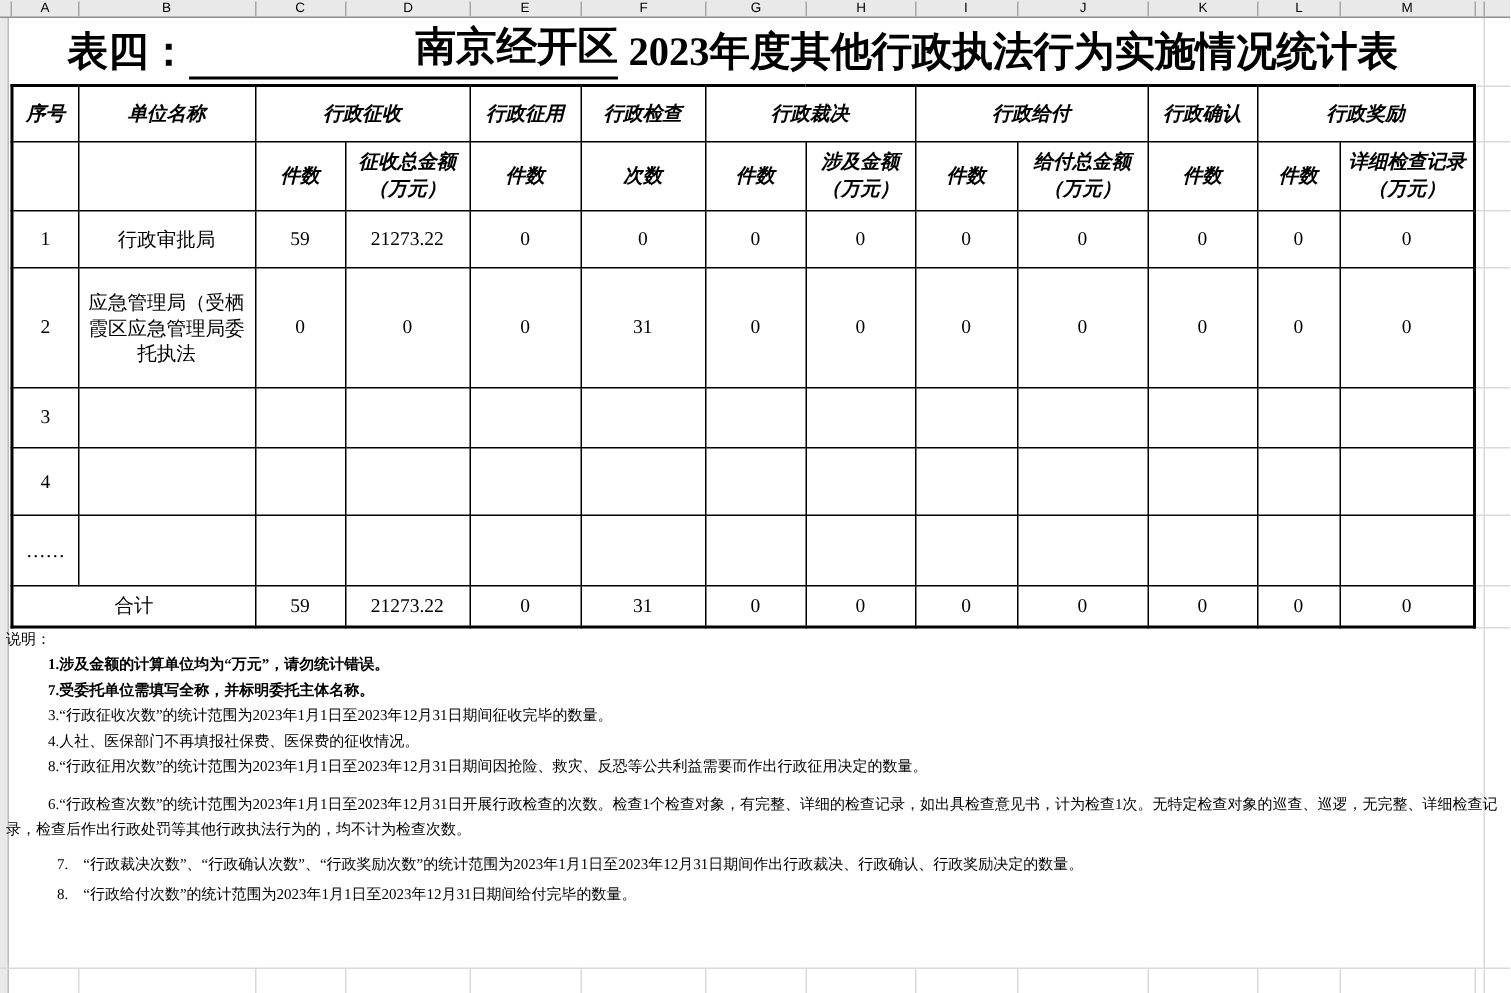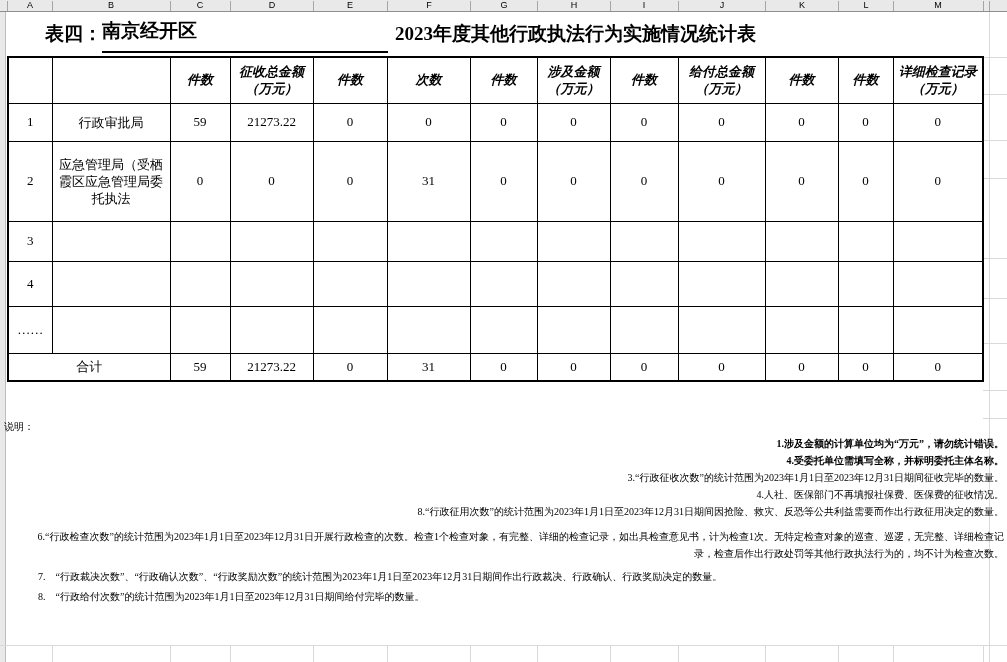--- a/index.html
+++ b/index.html
@@ -9,35 +9,35 @@
   .colstrip{position:absolute;left:0;top:0;width:1007px;height:12px;background:#e9e9e9;
             border-bottom:1px solid #8f8f8f;box-sizing:border-box;}
   .collabel{position:absolute;top:0;line-height:11px;font-size:9px;
             font-family:"Liberation Sans","DejaVu Sans",sans-serif;transform:translateX(-50%);}
   .tick{position:absolute;top:1px;width:1px;height:10px;background:#a6a6a6;}
   .rowstrip{position:absolute;left:0;top:12px;width:6px;height:650px;background:#e9e9e9;
             border-right:1px solid #bdbdbd;box-sizing:border-box;}
   .gl{position:absolute;background:#d9d9d9;}
   
   .titlerow{position:absolute;left:7px;top:12px;width:976px;height:44px;display:flex;
-            align-items:center;font-weight:bold;font-size:19px;white-space:nowrap;}
+            align-items:center;font-weight:bold;font-size:27px;white-space:nowrap;}
   .titlerow .pad{width:38px;}
-  .blankline{display:inline-block;width:286px;border-bottom:2px solid #000;text-align:left;
+  .blankline{display:inline-block;width:286px;border-bottom:2px solid #000;text-align:right;
              line-height:32px;height:36px;margin-right:7px;}
   
   table.grid{position:absolute;left:7px;top:56px;border-collapse:collapse;table-layout:fixed;
              width:977px;border:2px solid #000;}
   table.grid td{border:1px solid #000;text-align:center;vertical-align:middle;
                 font-size:13px;padding:1px 2px;overflow:hidden;}
   tr.hrow td{font-weight:bold;font-style:italic;line-height:1.35;}
   .unitcell{line-height:17px;margin-left:48px;}
   
   .notes{position:absolute;left:4px;top:418px;width:1000px;font-size:10px;line-height:17px;}
   .notes p{margin:0;}
-  .notes .ind{text-indent:28px;text-align:right;}
+  .notes .ind{text-indent:28px;}
   .notes .ind78{text-indent:34px;}
   .notes .bold{font-weight:bold;}
   .mt8{margin-top:8px !important;}
   .mt6{margin-top:6px !important;}
   .mt3{margin-top:3px !important;}
 </style>
 </head>
 <body>
 
 <div class="sheet">
@@ -117,20 +117,31 @@
         <col style="width:83px">
         <col style="width:67px">
         <col style="width:73px">
       <col style="width:68px">
         <col style="width:87px">
         <col style="width:73px">
         <col style="width:55px">
       <col style="width:90px">
     </colgroup>
     <tbody>
+        <tr class="hrow" style="height:37px">
+      <td>序号</td>
+      <td>单位名称</td>
+      <td colspan="2">行政征收</td>
+      <td>行政征用</td>
+      <td>行政检查</td>
+      <td colspan="2">行政裁决</td>
+      <td colspan="2">行政给付</td>
+      <td>行政确认</td>
+      <td colspan="2">行政奖励</td>
+    </tr>
     <tr class="hrow" style="height:46px">
       <td></td>
       <td></td>
       <td>件数</td>
       <td>征收总金额（万元）</td>
       <td>件数</td>
       <td>次数</td>
       <td>件数</td>
       <td>涉及金额（万元）</td>
       <td>件数</td>
@@ -227,21 +238,21 @@
       <td>0</td>
       <td>0</td>
       <td>0</td>
     </tr>
   </tbody>
     </table>
 
   <div class="notes">
     <p>说明：</p>
     <p class="ind bold">1.涉及金额的计算单位均为“万元”，请勿统计错误。</p>
-    <p class="ind bold">4.受委托单位需填写全称，并标明委托主体名称。</p>
+    <p class="ind bold">7.受委托单位需填写全称，并标明委托主体名称。</p>
     <p class="ind">3.“行政征收次数”的统计范围为2023年1月1日至2023年12月31日期间征收完毕的数量。</p>
     <p class="ind">4.人社、医保部门不再填报社保费、医保费的征收情况。</p>
     <p class="ind">8.“行政征用次数”的统计范围为2023年1月1日至2023年12月31日期间因抢险、救灾、反恐等公共利益需要而作出行政征用决定的数量。</p>
     <p class="ind mt8">6.“行政检查次数”的统计范围为2023年1月1日至2023年12月31日开展行政检查的次数。检查1个检查对象，有完整、详细的检查记录，如出具检查意见书，计为检查1次。无特定检查对象的巡查、巡逻，无完整、详细检查记录，检查后作出行政处罚等其他行政执法行为的，均不计为检查次数。</p>
     <p class="ind78 mt6">7.　“行政裁决次数”、“行政确认次数”、“行政奖励次数”的统计范围为2023年1月1日至2023年12月31日期间作出行政裁决、行政确认、行政奖励决定的数量。</p>
     <p class="ind78 mt3">8.　“行政给付次数”的统计范围为2023年1月1日至2023年12月31日期间给付完毕的数量。</p>
   </div>
 
 </div>
 

